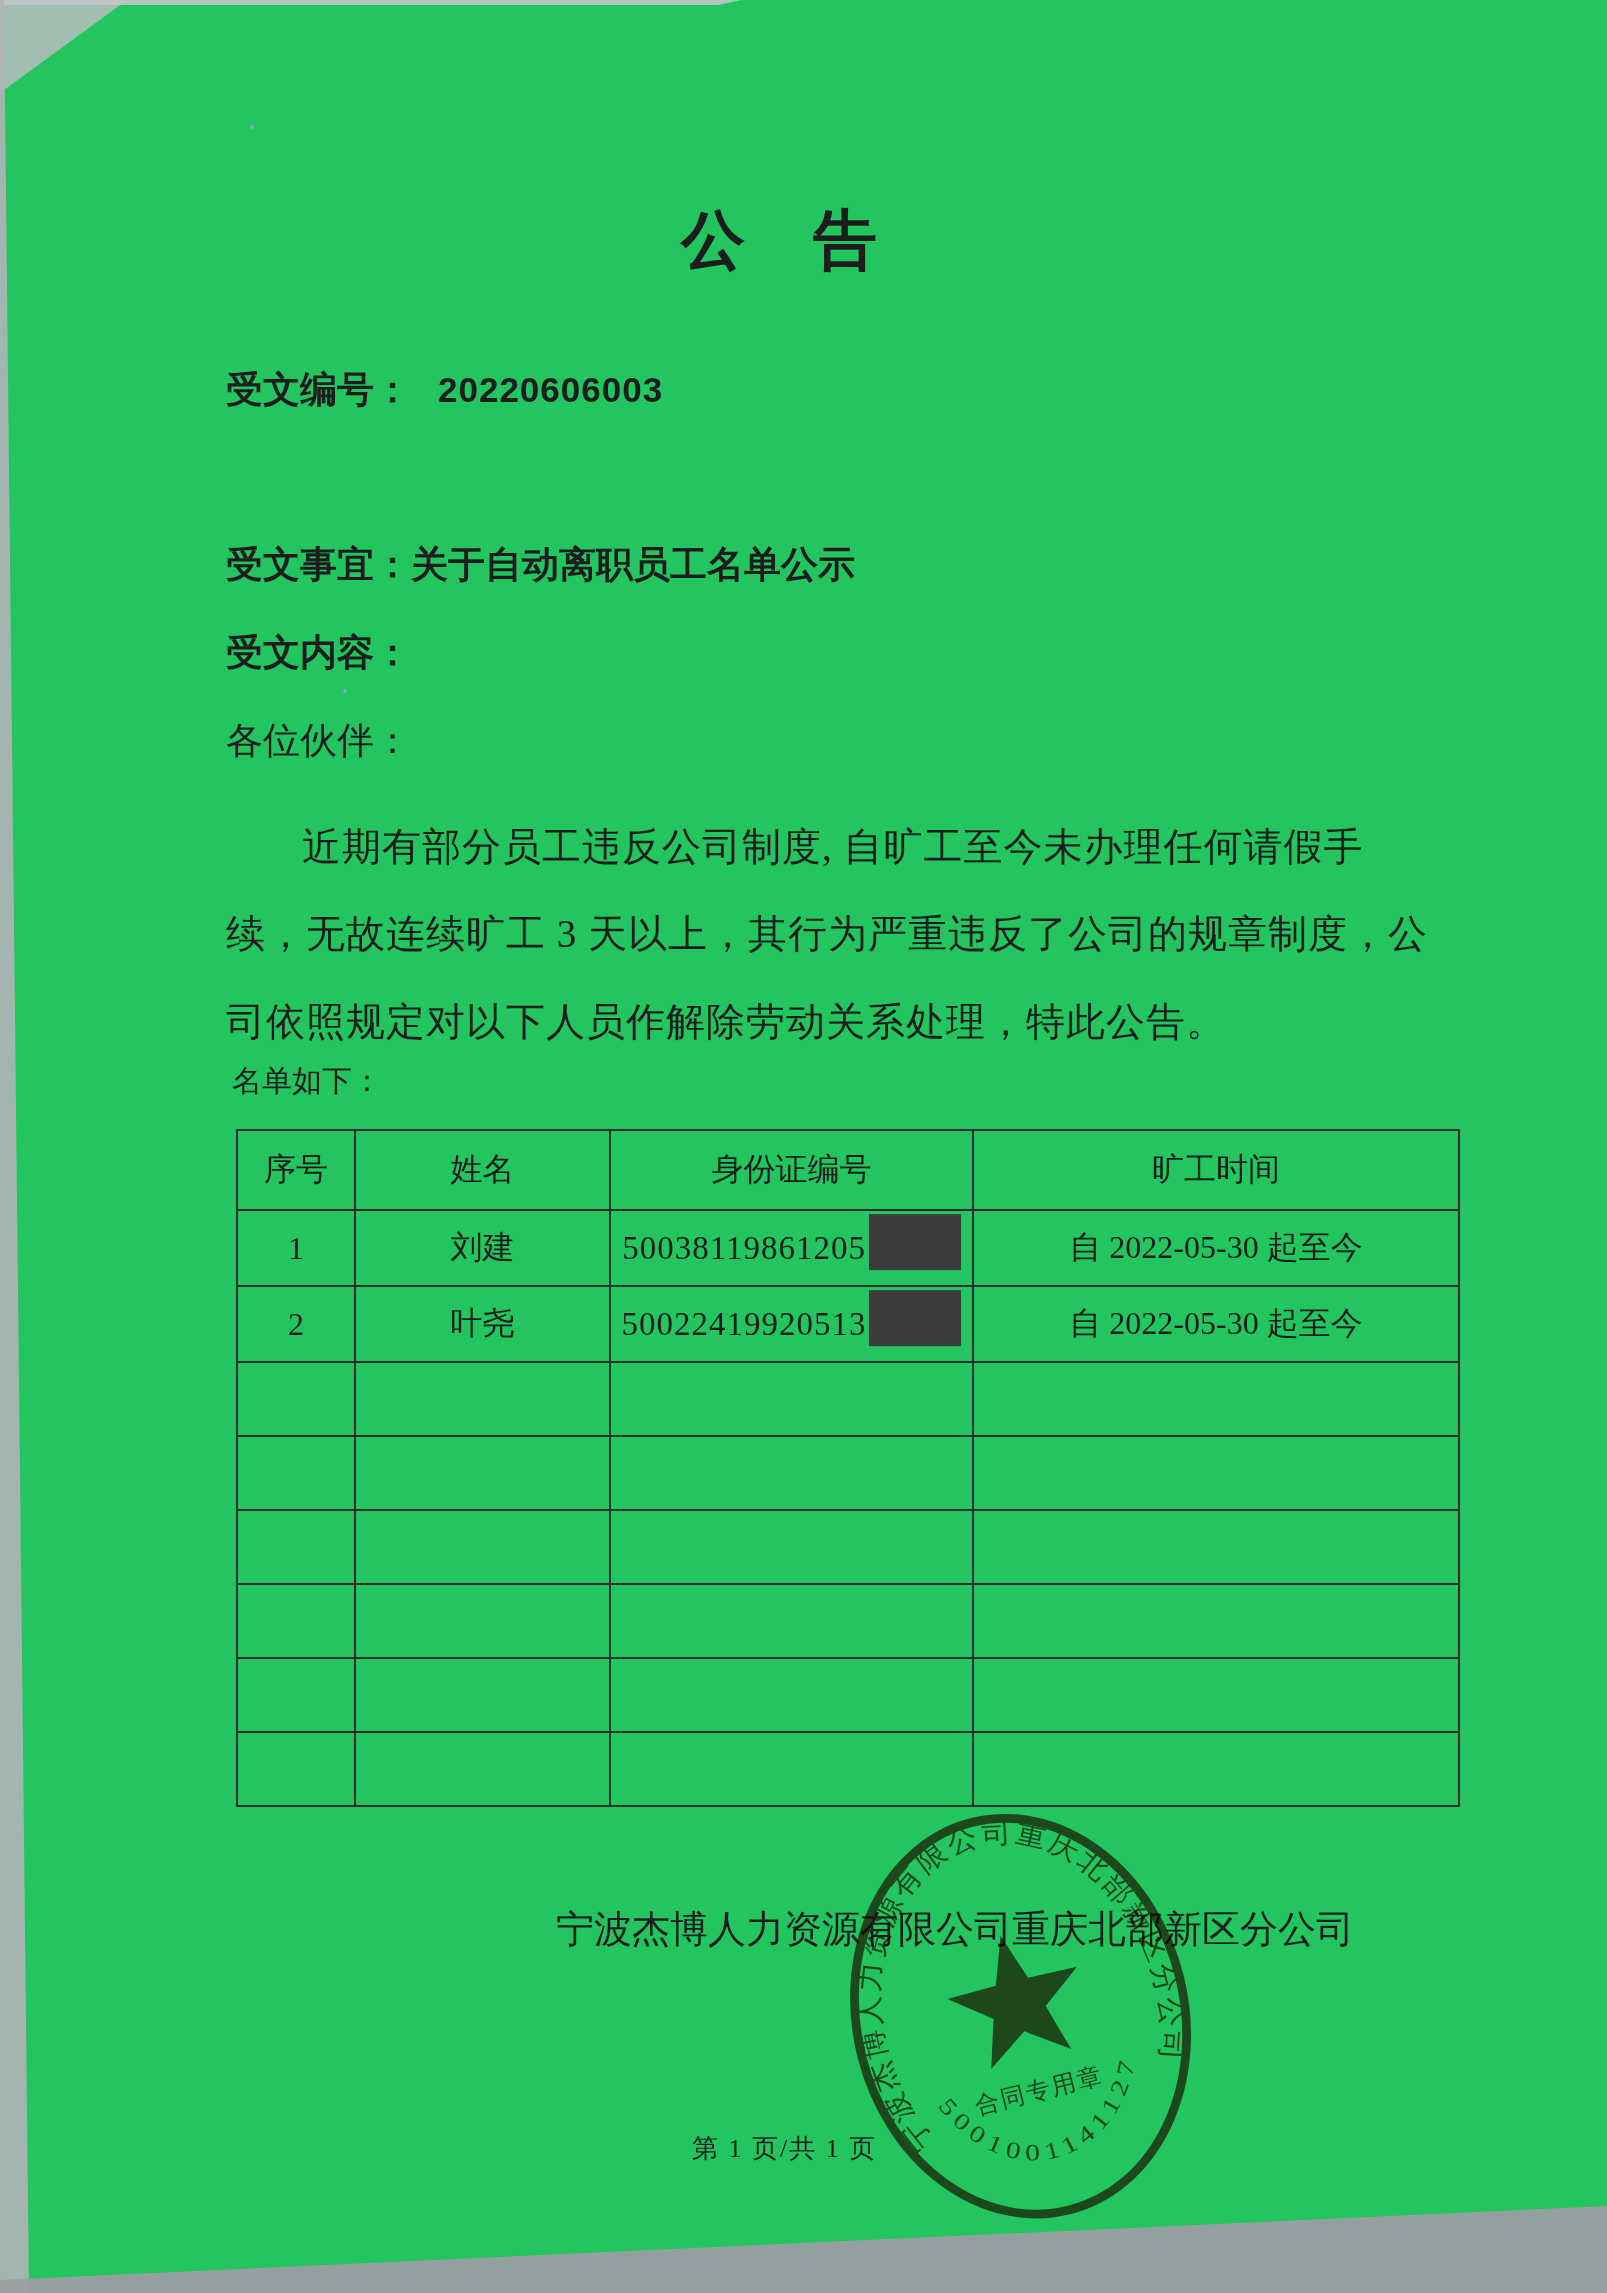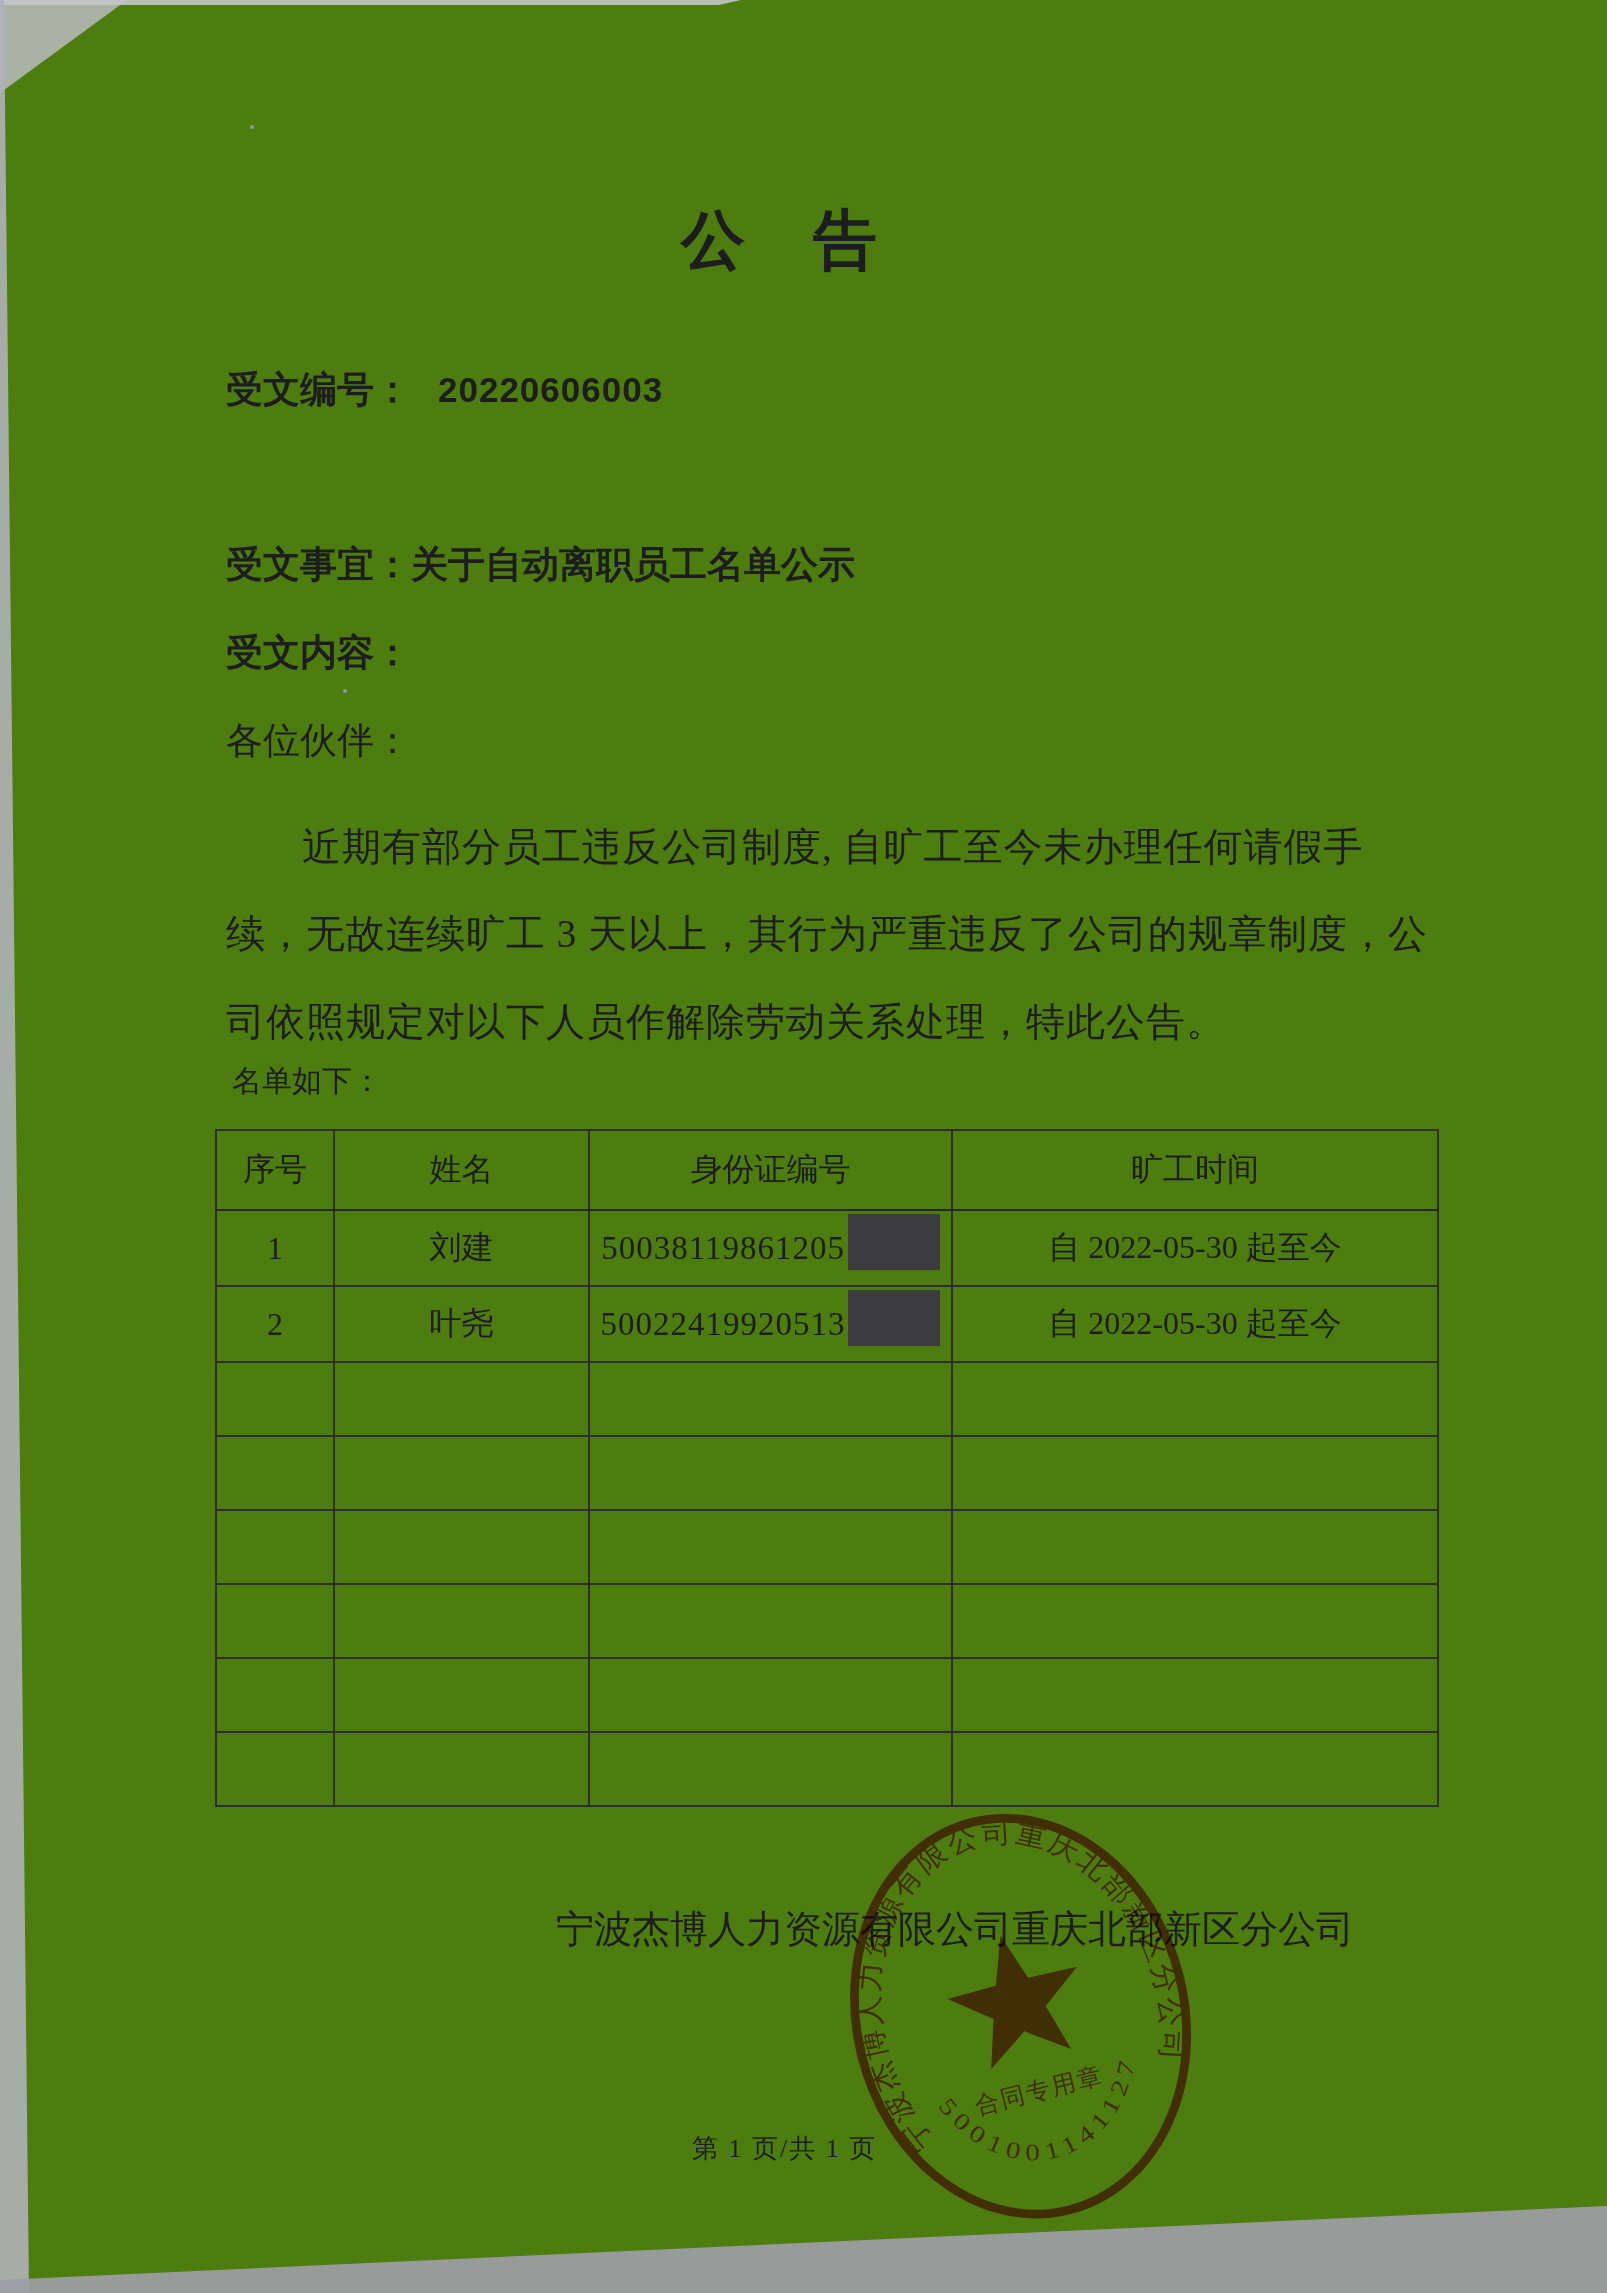--- a/index.html
+++ b/index.html
@@ -1,38 +1,38 @@
 <!DOCTYPE html>
 <html><head>
 <meta charset="utf-8">
 <style>
   html,body{margin:0;padding:0;background:#e8e8ea;}
   .page{
-    position:relative;width:1607px;height:2294px;background:#4d7c0f;
+    position:relative;width:1607px;height:2294px;background:#22c55e;
     font-family:"Liberation Serif","DejaVu Serif",serif;color:#1d1d1f;
     overflow:hidden;
   }
   .title{
     position:absolute;top:154px;left:0;width:1560px;text-align:center;
     font-size:64px;font-weight:700;letter-spacing:2px;
   }
   .field-row{position:absolute;left:226px;font-size:37px;white-space:nowrap;}
   .field-label{font-weight:700;text-align:center;}
   .field-value{font-weight:700;}
   .field-value.num{
     font-family:"Liberation Sans","DejaVu Sans",sans-serif;
     font-size:35px;margin-left:27px;letter-spacing:1px;
   }
   .salutation{position:absolute;left:226px;top:716px;font-size:37px;}
   .para{position:absolute;left:226px;width:1225px;font-size:39px;letter-spacing:1px;}
   .para-line{position:absolute;left:0;white-space:nowrap;margin-top:16px;}
   .para-line.indent{text-indent:76px;}
   .list-intro{position:absolute;left:232px;top:1061px;font-size:30px;}
   table.roster{
-    position:absolute;left:215px;top:1129px;width:1221px;
+    position:absolute;left:236px;top:1129px;width:1221px;
     border-collapse:collapse;table-layout:fixed;
     border:2.9px solid #262626;
   }
   table.roster th,table.roster td{
     border:2px solid #2e2e2e;text-align:center;vertical-align:middle;
     font-weight:400;font-size:32px;padding:0;
   }
   table.roster thead th{height:78px;border-bottom:2.9px solid #262626;}
   table.roster tbody td{height:74px;}
   table.roster tr.empty-row td{height:72px;}

